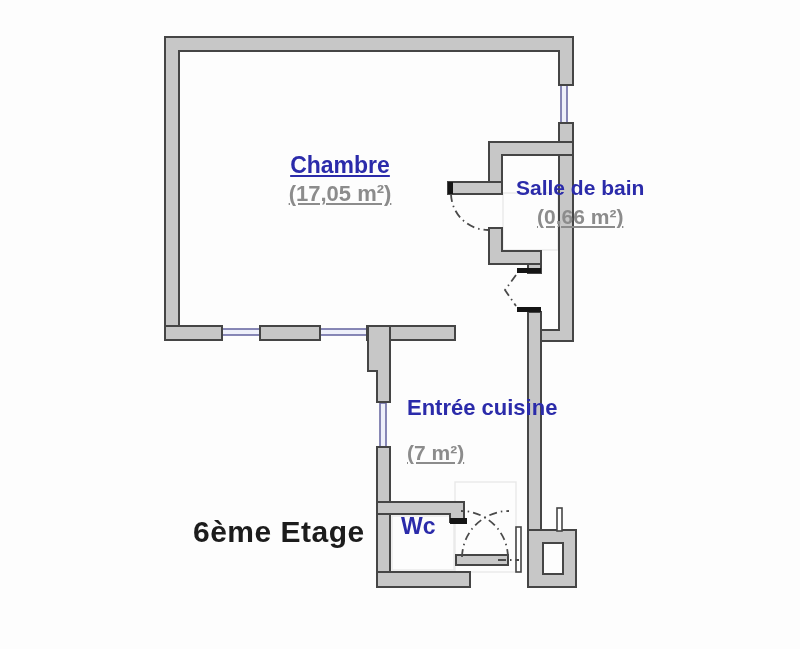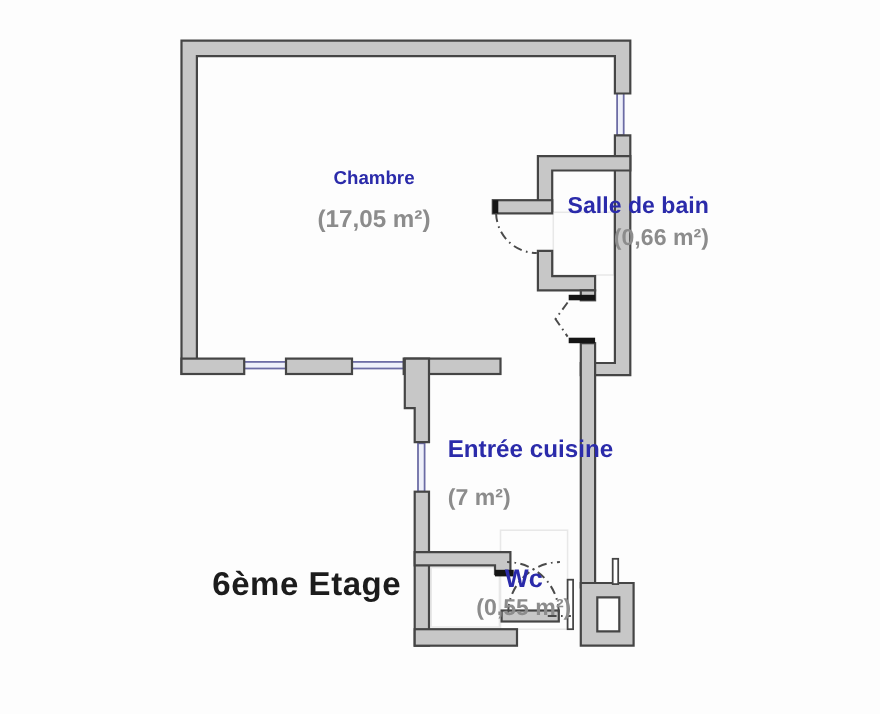--- a/index.html
+++ b/index.html
@@ -20,35 +20,35 @@
   .wall  { fill: var(--wall-fill, #c7c7c7); stroke: var(--wall-stroke, #454545); stroke-width: 2; stroke-linejoin: miter; }
   .jamb  { fill: #151515; stroke: none; }
   .win   { fill: #eef0fa; stroke: var(--window-line, #6b6ba4); stroke-width: 1.6; }
   .swing { fill: none; stroke: var(--door-swing, #4a4a4a); stroke-width: 1.8; stroke-dasharray: 8 4 1.5 4; }
   .thin  { fill: #ffffff; stroke: var(--wall-stroke, #454545); stroke-width: 1.6; }
   .guide { fill: none; stroke: #e8e8e8; stroke-width: 1.4; }
 
   
   .label { position: absolute; font-weight: bold; line-height: 1.15; white-space: nowrap; }
   .room-name { color: var(--room-label, #2b2baa); }
-  .room-area { color: var(--area-label, #8c8c8c); }
+  .room-area { color: var(--area-label, #8c8c8c); text-decoration: underline; }
 
   .lbl-chambre { left: 258px; top: 152px; width: 164px; text-align: center; }
-  .lbl-chambre .room-name { font-size: 17px; margin-bottom: 14px; }
+  .lbl-chambre .room-name { font-size: 23px; margin-bottom: 3px; text-decoration: underline; }
   .lbl-chambre .room-area { font-size: 22px; }
 
-  .lbl-salle { left: 516px; top: 176px; text-align: right; }
+  .lbl-salle { left: 516px; top: 176px; text-align: center; }
   .lbl-salle .room-name { font-size: 21px; margin-bottom: 5px; }
   .lbl-salle .room-area { font-size: 21px; }
 
   .lbl-entree { left: 407px; top: 395px; text-align: left; }
   .lbl-entree .room-name { font-size: 22px; margin-bottom: 21px; }
   .lbl-entree .room-area { font-size: 21px; }
 
-  .lbl-wc { left: 401px; top: 513px; text-align: center; margin-left: 32px; }
+  .lbl-wc { left: 401px; top: 513px; text-align: right; }
   .lbl-wc .room-name { font-size: 23px; margin-bottom: 2px; }
   .lbl-wc .room-area { font-size: 21px; }
 
   .floor-title {
     position: absolute;
     left: 193px; top: 515px;
     font-size: 30px;
     font-weight: bold;
     letter-spacing: 0.5px;
     color: var(--title-color, #1c1c1c);
@@ -134,18 +134,17 @@
     <div class="room-area">(0,66 m²)</div>
   </div>
 
   <div class="label lbl-entree">
     <div class="room-name">Entrée cuisine</div>
     <div class="room-area">(7 m²)</div>
   </div>
 
   <div class="label lbl-wc">
     <div class="room-name">Wc</div>
-    <div class="room-area">(0,55 m²)</div>
   </div>
 
   <div class="floor-title">6ème Etage</div>
 
 </div>
 
 </body></html>

